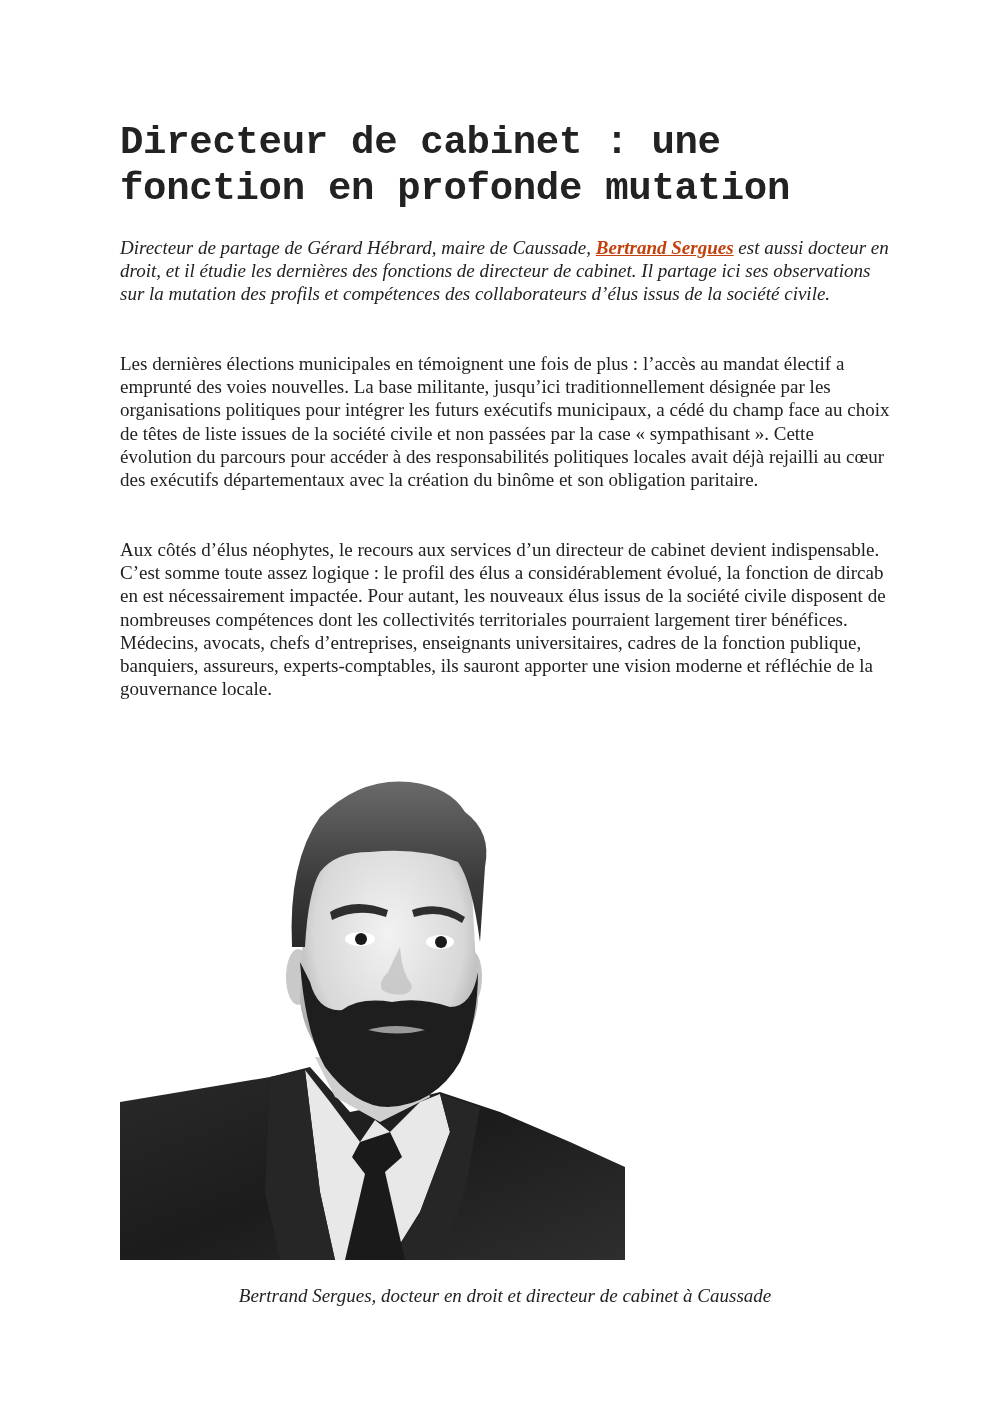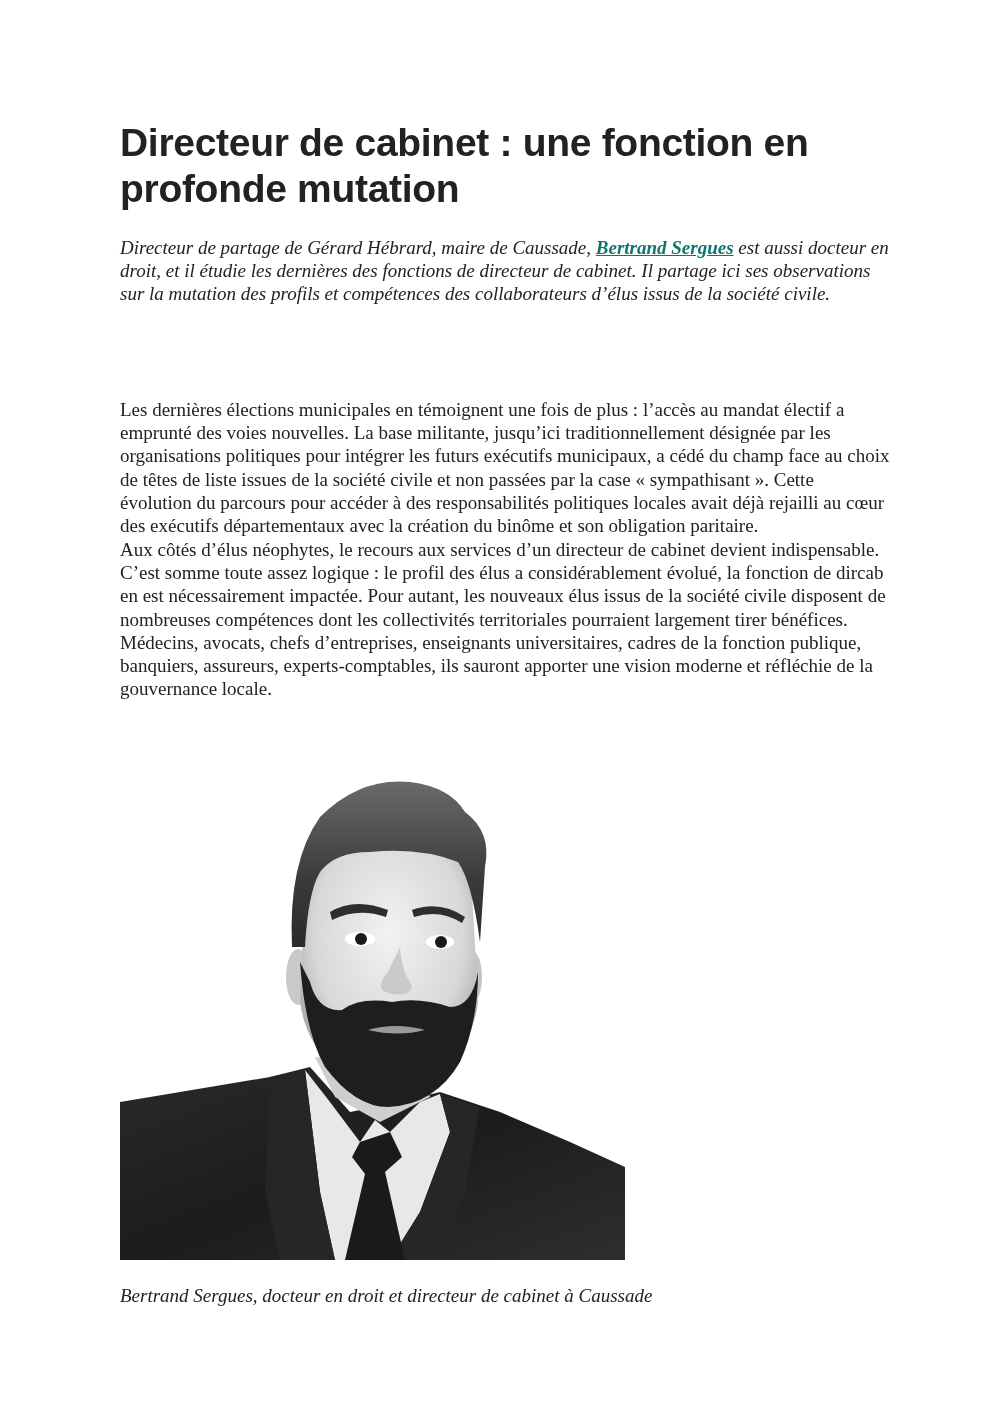--- a/index.html
+++ b/index.html
@@ -20,53 +20,53 @@
       left: 120px;
       top: 0;
       width: 770px;
     }
     h1 {
       position: absolute;
       top: 120px;
       left: 0;
       width: 770px;
       margin: 0;
-      font-family: Liberation Sans, sans-serif;
+      font-family: Liberation Mono, monospace;
       font-weight: bold;
       font-size: 39px;
       line-height: 46px;
       color: #222222;
       letter-spacing: -0.3px;
     }
     .intro {
       position: absolute;
       top: 236px;
       left: 0;
       width: 770px;
       margin: 0;
       font-style: italic;
       font-size: 19px;
       line-height: 23px;
       color: #222222;
     }
     .intro a {
-      color: #0f766e;
+      color: #c2410c;
       font-weight: bold;
       text-decoration: underline;
     }
     .para {
       position: absolute;
       left: 0;
       width: 770px;
       margin: 0;
       font-size: 19px;
       line-height: 23.2px;
       color: #222222;
     }
-    .p1 { top: 352px; margin-top: 46px; }
+    .p1 { top: 352px; }
     .p2 { top: 538px; }
     .photo {
       position: absolute;
       top: 772px;
       left: 0;
       width: 512px;
       height: 488px;
       background: #ffffff;
       overflow: hidden;
     }
@@ -74,20 +74,21 @@
     .caption {
       position: absolute;
       top: 1284px;
       left: 0;
       width: 770px;
       margin: 0;
       font-style: italic;
       font-size: 19px;
       line-height: 23px;
       color: #222222;
+      text-align: center;
     }
   </style>
 </head>
 <body>
 
 <div class="page">
 
   <h1>Directeur de cabinet : une fonction en profonde mutation</h1>
 
   <p class="intro"><span>Directeur de partage de Gérard Hébrard, maire de Caussade, </span><a>Bertrand Sergues</a><span> est aussi docteur en droit, et il étudie les dernières des fonctions de directeur de cabinet. Il partage ici ses observations sur la mutation des profils et compétences des collaborateurs d’élus issus de la société civile.</span></p>

